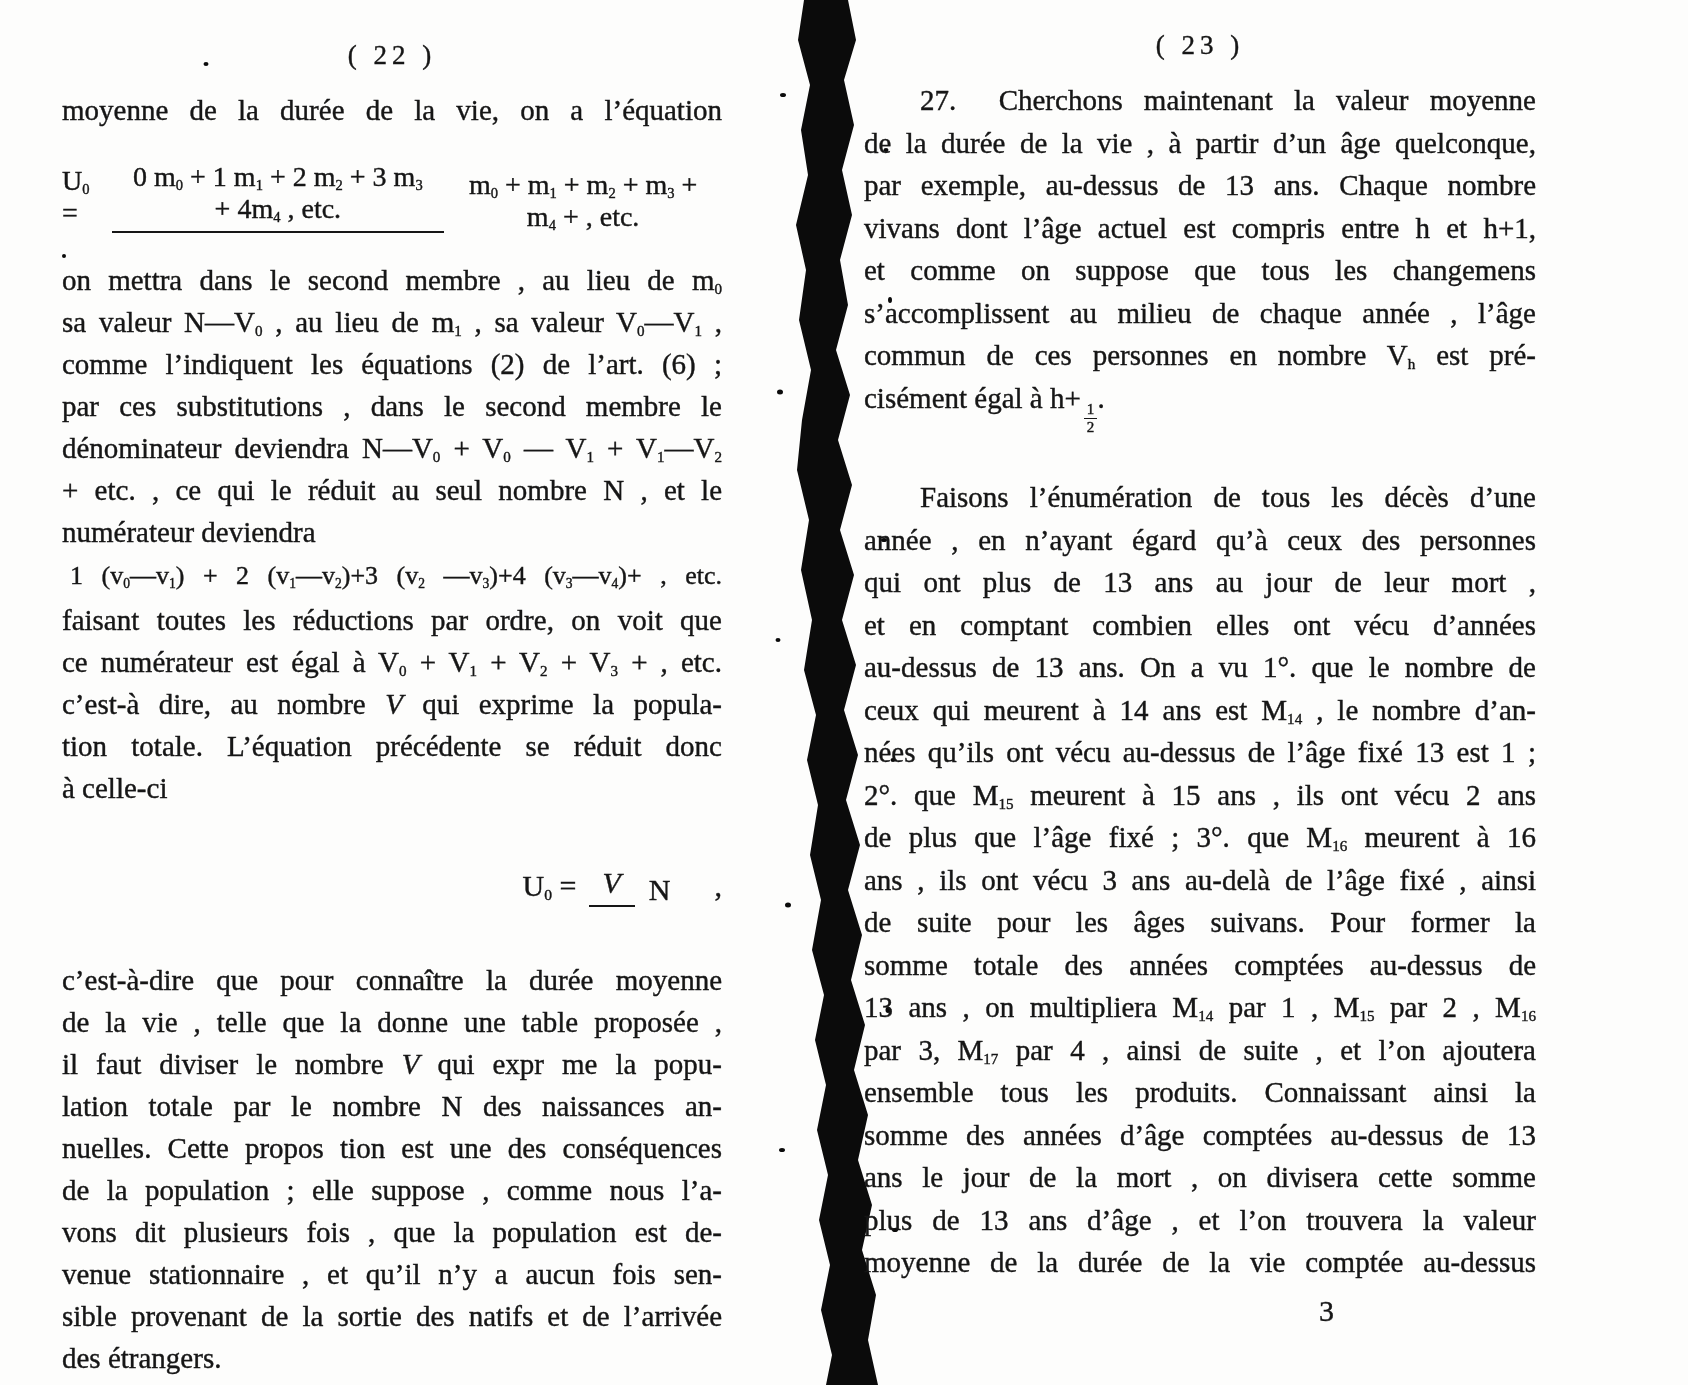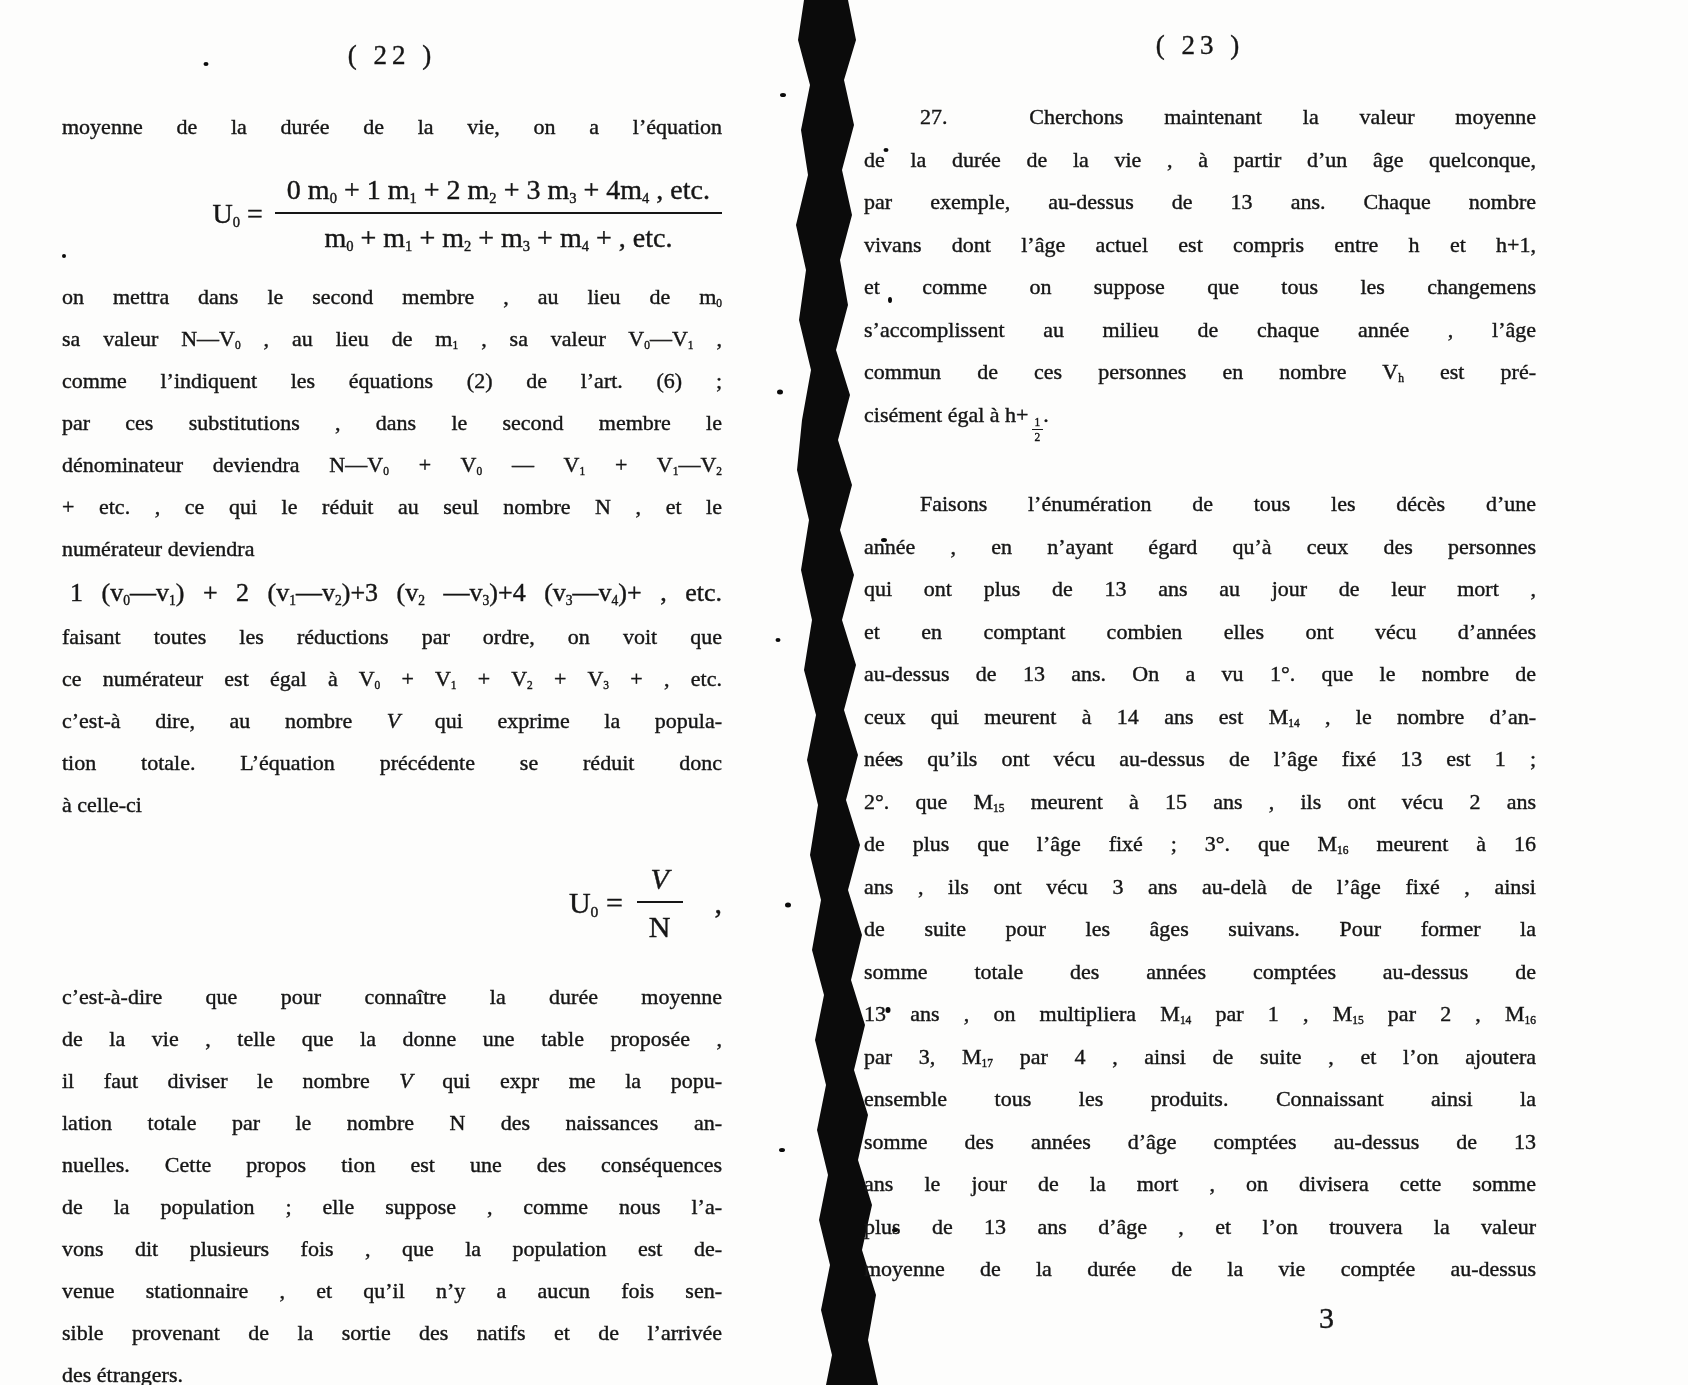--- a/index.html
+++ b/index.html
@@ -7,40 +7,40 @@
     width:1688px;height:1385px;position:relative;overflow:hidden;
     background:#fdfdfc;color:#161616;
     font-family:"Liberation Serif","DejaVu Serif",serif;
     -webkit-text-stroke:0.4px #161616;
   }
   .page{position:absolute;}
   #page-left{left:62px;top:36px;width:660px;}
   #page-right{left:864px;top:26px;width:672px;}
   .pageno{
     text-align:center;font-size:27px;letter-spacing:5px;
-    margin:4px 0 35px;
+    margin:4px 0 18px;
   }
   .ln{
-    font-size:22px;line-height:42px;white-space:nowrap;
+    font-size:29px;line-height:42px;white-space:nowrap;
     text-align:justify;text-align-last:justify;
   }
   #page-right .ln{line-height:42.5px;}
   .ln.end{text-align-last:left;}
   .ln.ind{text-indent:56px;}
   .ln.eqline{font-size:26px;line-height:46px;padding-left:8px;}
   sub{font-size:0.52em;vertical-align:-0.28em;line-height:0;letter-spacing:0;}
   i{font-style:italic;}
   
   .eq{
     display:flex;justify-content:flex-end;align-items:center;
     gap:12px;font-size:28px;
   }
   .eq1{margin:12px 0 8px;min-height:108px;}
   .eq3{margin:14px 0 10px;min-height:126px;font-size:30px;}
-  .frac{display:inline-flex;flex-direction:column;align-items:center;text-align:center;}
+  .frac{display:inline-flex;flex-direction:row;align-items:center;text-align:center;}
   .fnum{border-bottom:2.2px solid #161616;padding:0 12px 6px;}
   .fden{padding:8px 12px 0;}
   .eq3 .fnum{padding:0 14px 5px;}
   .eq3 .fden{padding:7px 14px 0;}
   .eq .tail{margin-left:18px;}
   
   .sf{
     display:inline-flex;flex-direction:column;align-items:center;
     vertical-align:-0.4em;font-size:0.52em;line-height:1.05;margin-left:3px;
   }

